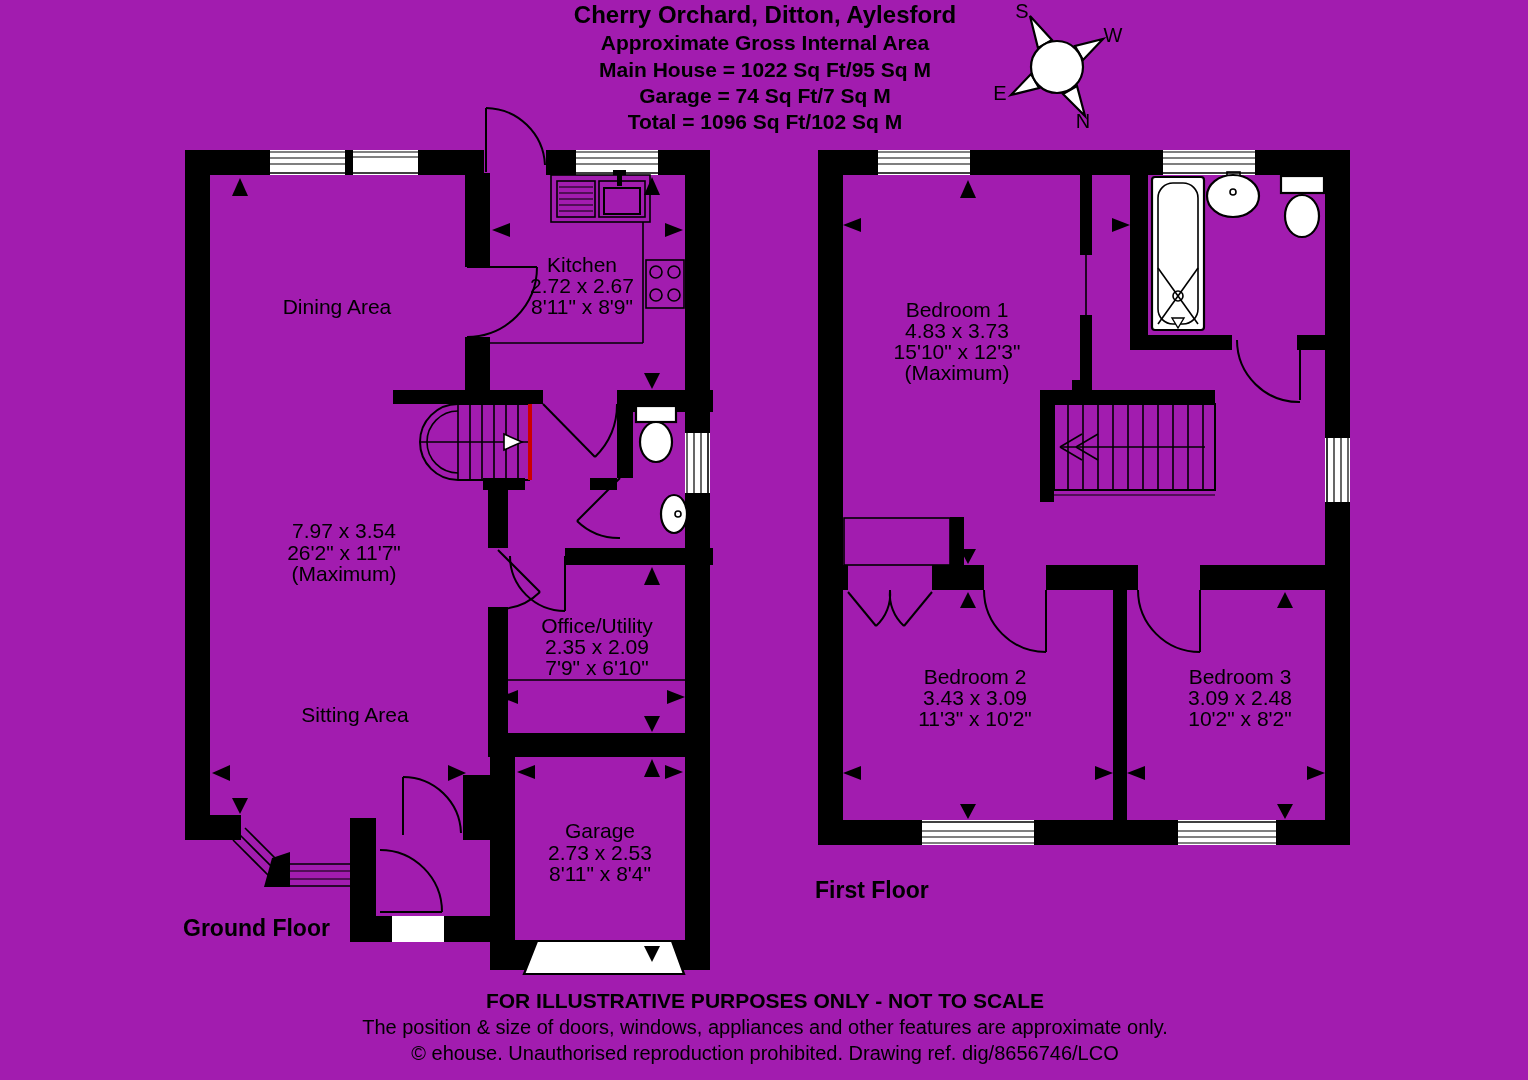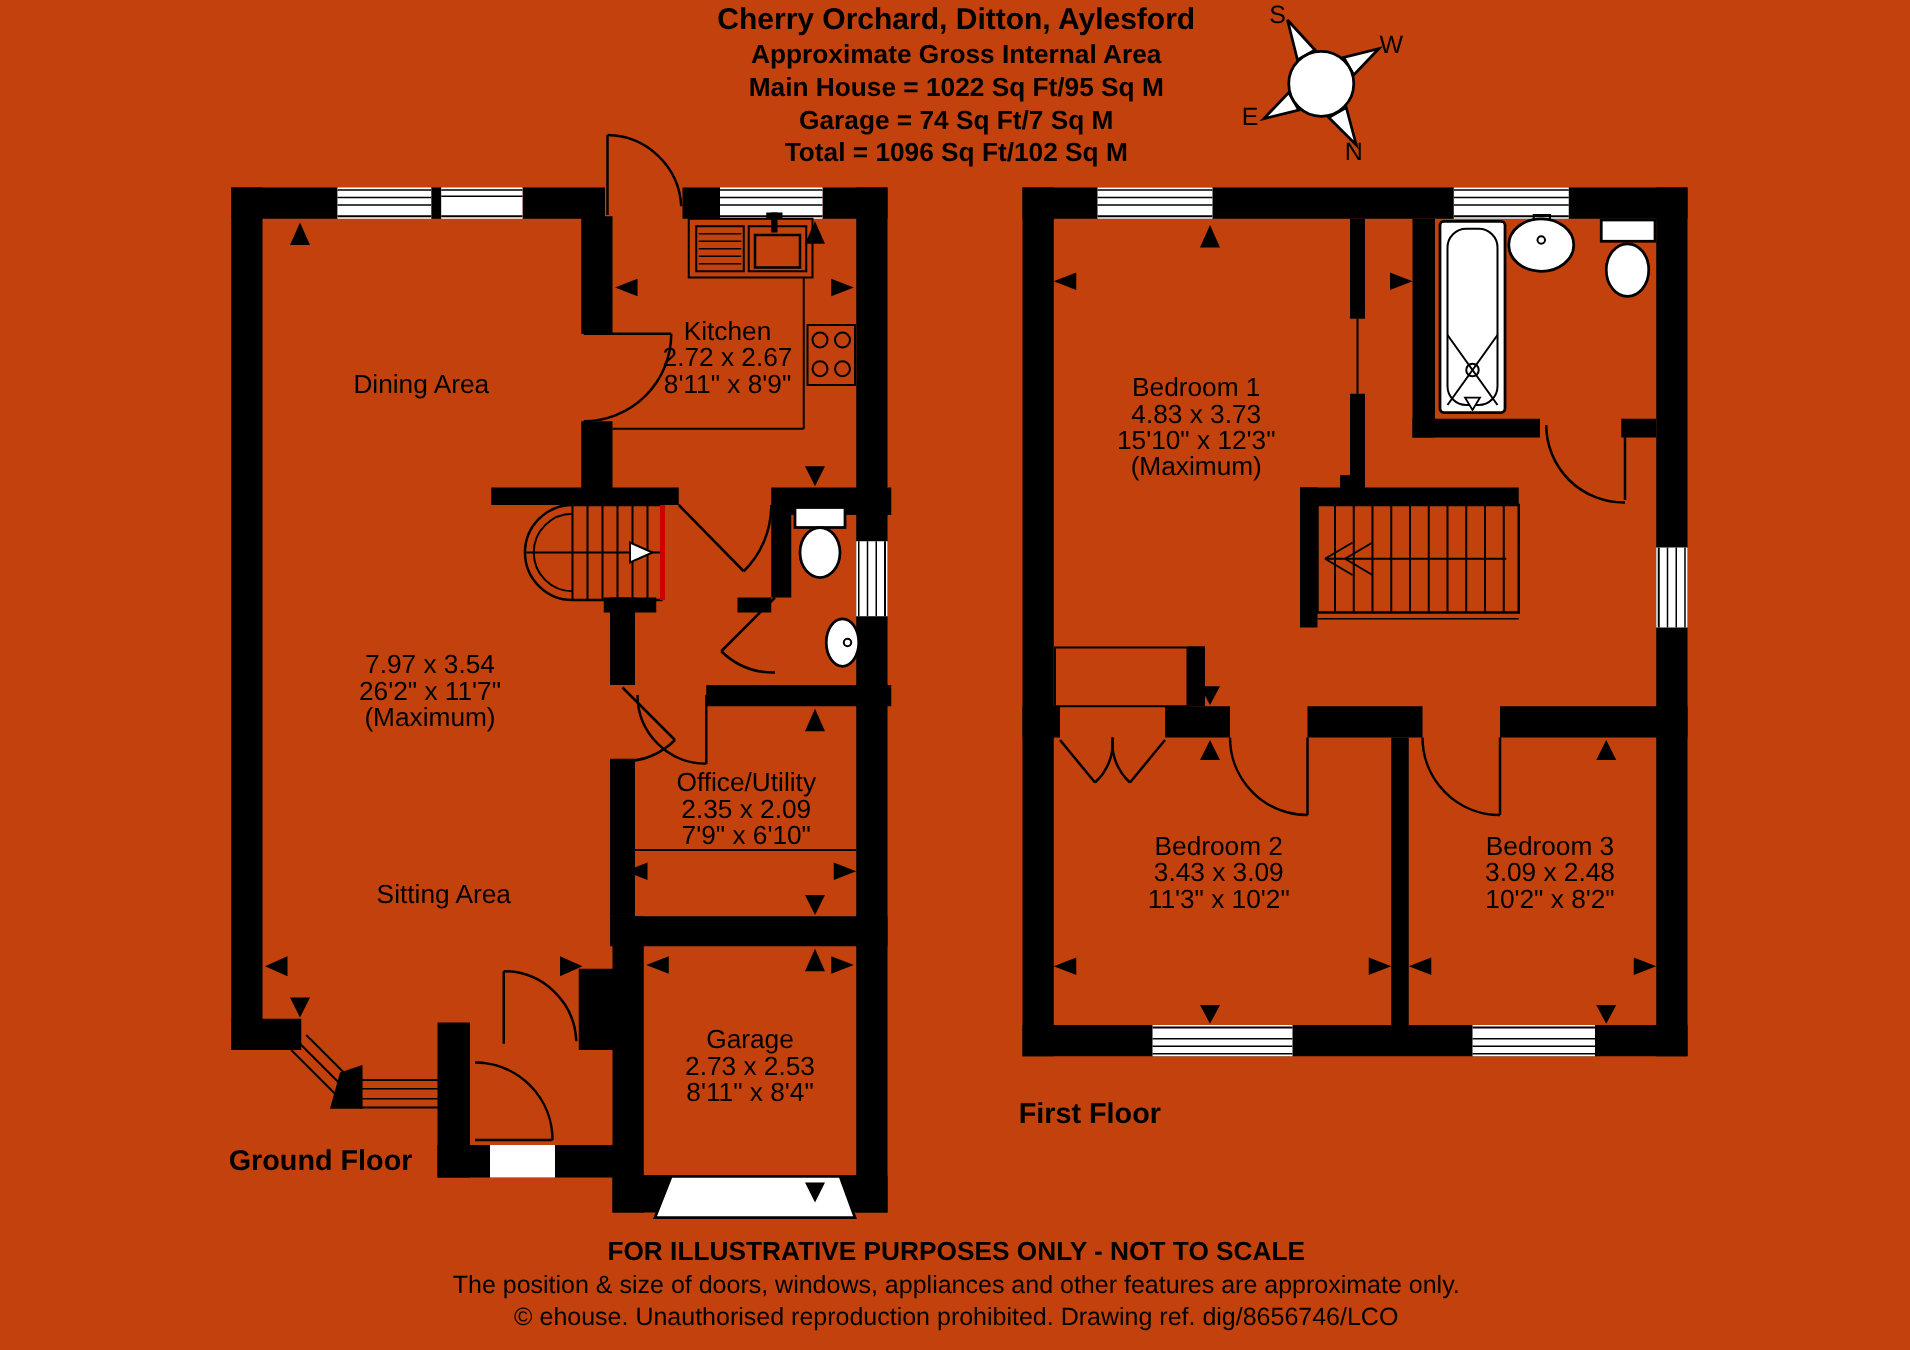--- a/index.html
+++ b/index.html
@@ -1,16 +1,16 @@
 <!DOCTYPE html>
 <html><head>
 <meta charset="utf-8">
 <style>
   html,body{margin:0;padding:0;background:#fff;}
-  #page{position:relative;width:1528px;height:1080px;background:#c2410c;overflow:hidden;
+  #page{position:relative;width:1528px;height:1080px;background:#a21caf;overflow:hidden;
         font-family:"Liberation Sans",sans-serif;text-align:center;}
   svg{position:absolute;left:0;top:0;}
   .w{fill:#000;stroke:none;}
   .ln{stroke:#000;stroke-width:2;fill:none;}
   .thin{stroke:#000;stroke-width:1.6;fill:none;}
   .hair{stroke:#000;stroke-width:1.2;fill:none;}
   .fix{fill:#fff;stroke:#000;stroke-width:2.2;}
   .arr{fill:#000;stroke:none;}
   .red{stroke:#cc0000;stroke-width:4;fill:none;}
   .t{font-family:"Liberation Sans",sans-serif;font-size:21px;fill:#000;text-anchor:middle;}

